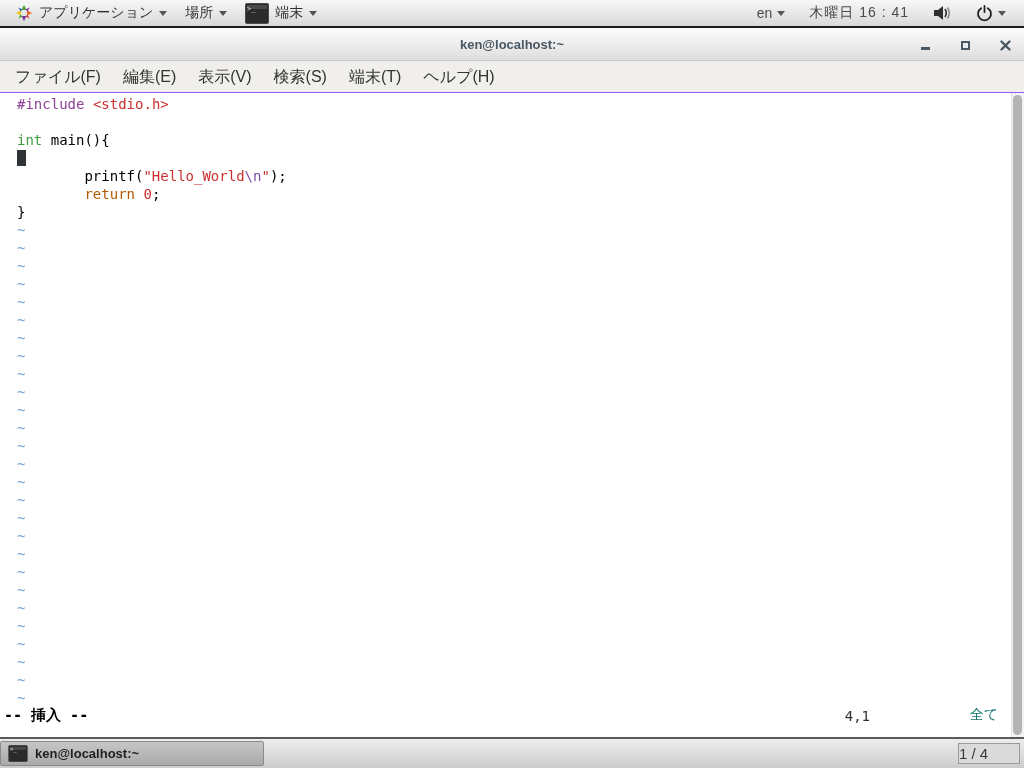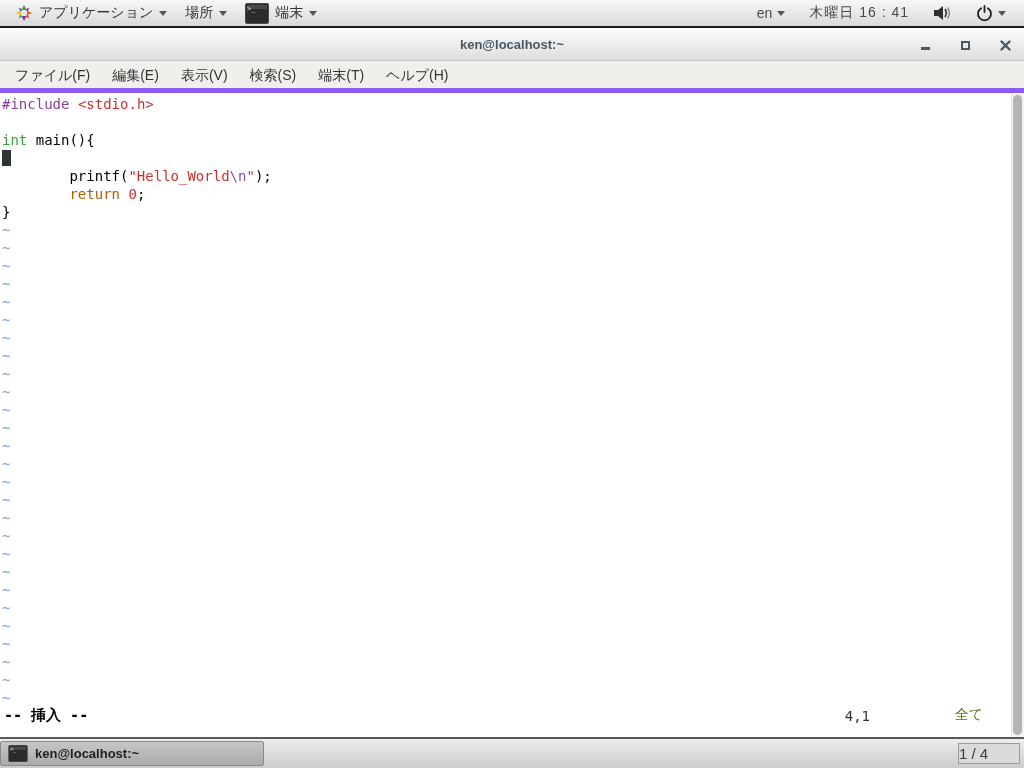--- a/index.html
+++ b/index.html
@@ -25,42 +25,42 @@
   .titlebar { position:absolute; top:28px; left:0; right:0; height:33px;
     background:linear-gradient(#fcfcfc,#dedede); border-bottom:1px solid #c6c6c6;
     display:flex; align-items:center; justify-content:center; }
   .window-title { font-weight:bold; font-size:13px; color:#4a5864; }
   .window-controls { position:absolute; right:12px; top:0; bottom:0; display:flex; align-items:center; gap:26px; }
   .win-btn { width:14px; height:14px; display:flex; align-items:flex-end; justify-content:center; cursor:default; }
   .glyph-min { width:9px; height:3px; background:#4a5864; margin-bottom:1px; }
   .glyph-max { width:9px; height:9px; border:2px solid #4a5864; margin-bottom:1px; }
 
   .menubar { position:absolute; top:61px; left:0; right:0; height:32px;
-    background:#f1efec; border-bottom:5px solid #8b5cf6;
-    display:flex; align-items:center; padding-left:4px; font-size:14px; color:#333; }
+    background:#f1efec; border-bottom:1px solid #8b5cf6;
+    display:flex; align-items:center; padding-left:4px; font-size:16px; color:#333; }
   .menu-item { padding:0 11px; line-height:32px; cursor:default; }
 
   
   .terminal { position:absolute; top:93px; bottom:31px; left:0; right:0; background:#ffffff;
-    font-family:"DejaVu Sans Mono","Liberation Mono",monospace; font-size:14px; color:#2e3436; }
+    font-family:"DejaVu Sans Mono","Liberation Mono",monospace; font-size:14px; color:#2e3436;padding-left:15px; }
   .code-area { padding:2px 0 0 2px; }
   .code-line { height:18px; line-height:18px; white-space:pre; }
   .cursor { display:inline-block; width:9px; height:16px; background:#2e3436; vertical-align:text-bottom; }
   .tilde { color:#7da7d8; }
   .c-preproc { color:#8f3f97; }
   .c-string { color:#cc2f2f; }
   .c-type { color:#3d9e3d; }
   .c-statement { color:#b35900;text-align:center; }
   .c-number { color:#cc2f2f; }
   .c-special { color:#7a52a8; }
   .c-plain { color:#000000; }
   .status-mode { position:absolute; left:4px; bottom:12px; font-weight:bold; font-size:15px; color:#000;
     font-family:"DejaVu Sans Mono","Liberation Mono",monospace; }
   .status-pos { position:absolute; right:154px; bottom:13px; font-size:14px; color:#2e3436; }
-  .status-scroll { position:absolute; right:41px; bottom:13px; font-size:14px; color:#4d7c0f; }
+  .status-scroll { position:absolute; right:26px; bottom:13px; font-size:14px; color:#0f766e; }
 
   .scrollbar { position:absolute; top:0; bottom:0; right:0; width:13px; background:#f3f3f3; border-left:1px solid #e2e2e2; }
   .scroll-thumb { position:absolute; top:2px; bottom:2px; left:1px; right:2px; background:#b4b4b4; border-radius:6px; }
 
   
   .taskbar { position:absolute; bottom:0; left:0; right:0; height:31px;
     background:linear-gradient(#ededed,#cccccc); border-top:2px solid #5a5a5a;
     display:flex; align-items:center; }
   .task-button { position:absolute; left:0; top:2px; bottom:2px; width:264px;
     background:linear-gradient(#c6c6c6,#aaaaaa); border:1px solid #8a8a8a; border-radius:2px;

